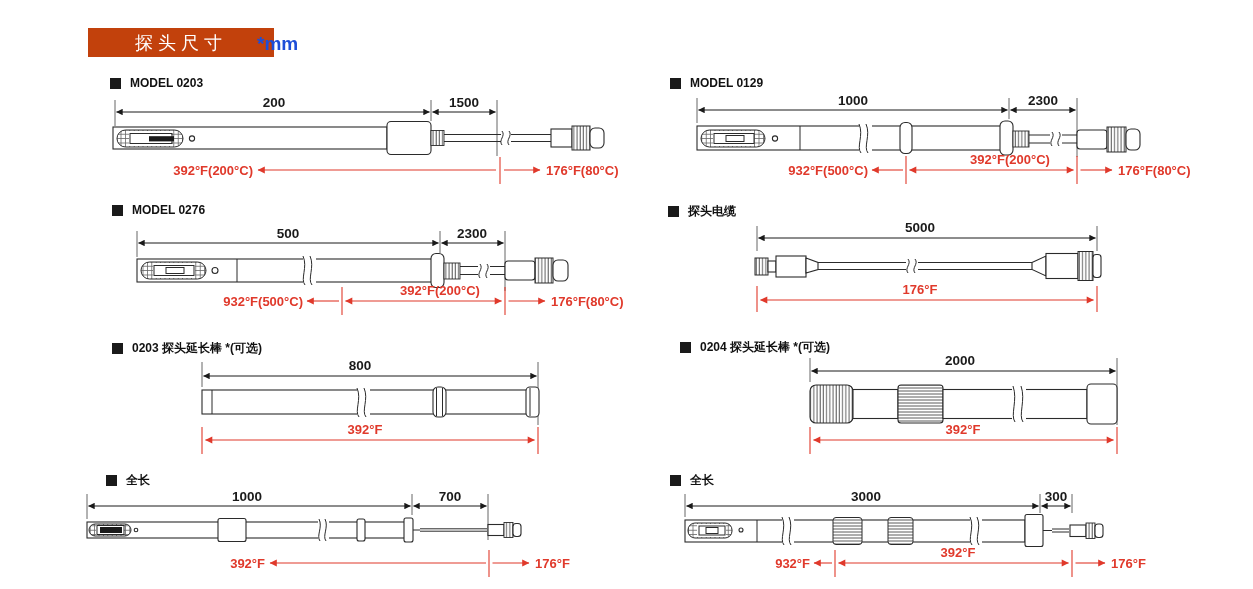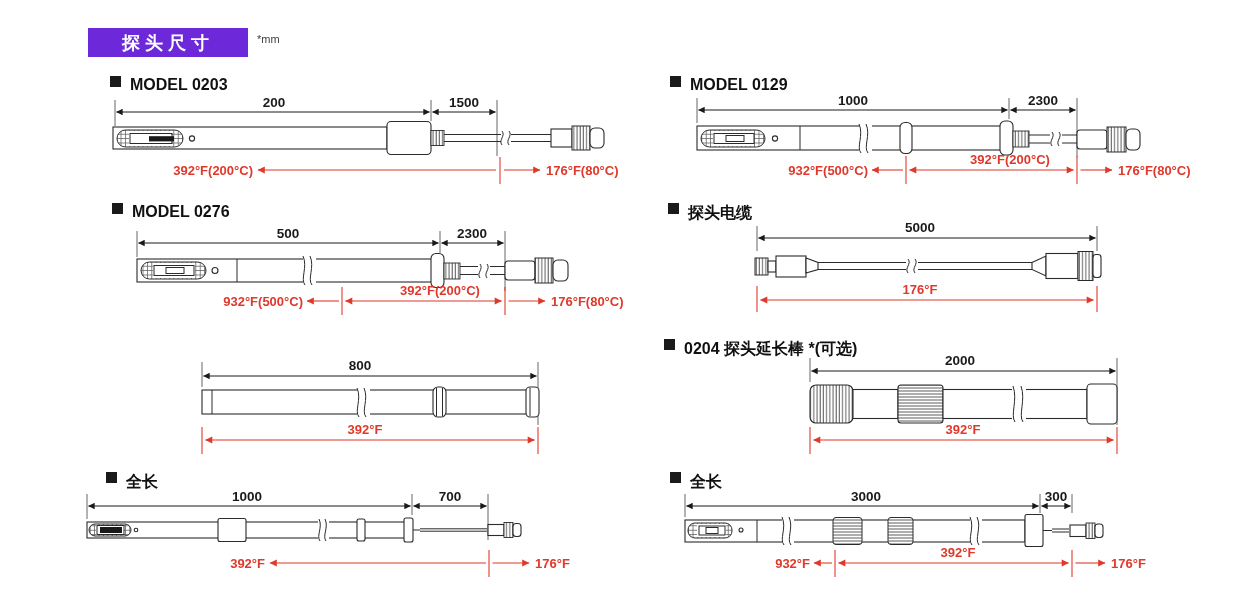--- a/index.html
+++ b/index.html
@@ -1,23 +1,23 @@
 <!DOCTYPE html>
 <html><head>
 <meta charset="utf-8">
 <style>
   html,body{margin:0;padding:0;background:#fff}
   .canvas{position:relative;width:1253px;height:589px;background:#fff;overflow:hidden;
           font-family:"Liberation Sans",sans-serif;color:#111}
-  .badge{position:absolute;left:88px;top:28px;width:160px;height:29px;background:#6d28d9;
-         color:#fff;font-weight:bold;font-size:18px;letter-spacing:5px;
+  .badge{position:absolute;left:88px;top:28px;width:186px;height:29px;background:#c2410c;
+         color:#fff;font-weight:normal;font-size:18px;letter-spacing:5px;
          display:flex;align-items:center;justify-content:center}
-  .unit{position:absolute;left:257px;top:33px;font-weight:normal;font-size:11px;color:#404040}
-  .ptitle{position:absolute;display:flex;gap:9px;font-weight:bold;
-          font-size:16px;color:#111;white-space:nowrap}
+  .unit{position:absolute;left:257px;top:33px;font-weight:bold;font-size:19px;color:#1d4ed8}
+  .ptitle{position:absolute;display:flex;align-items:center;gap:9px;font-weight:bold;
+          font-size:12px;color:#111;white-space:nowrap}
   .ptitle .sq{width:11px;height:11px;background:#1a1a1a;flex:0 0 auto}
   svg.draw{position:absolute;left:0;top:0}
   svg text{font-family:"Liberation Sans",sans-serif}
   .dimt{font-size:13.5px;font-weight:bold;fill:#1a1a1a}
   .redt{font-size:13px;font-weight:bold;fill:#E0392B}
   .oln{fill:#fff;stroke:#2b2b2b;stroke-width:1.1}
   .thin{stroke:#2b2b2b;stroke-width:1;fill:none}
   .ext{stroke:#555;stroke-width:0.9;fill:none}
   .dim{stroke:#1a1a1a;stroke-width:1;fill:none}
   .red{stroke:#E0392B;stroke-width:1.1;fill:none}
@@ -40,21 +40,25 @@
     <span>MODEL 0129</span>
     </div>
   <div class="ptitle" style="left:112px;top:203px">
     <span class="sq"></span>
     <span>MODEL 0276</span>
     </div>
   <div class="ptitle" style="left:668px;top:203px">
     <span class="sq"></span>
     <span>探头电缆</span>
     </div>
-  <div class="ptitle" style="left:664px;top:339px">
+  <div class="ptitle" style="left:112px;top:340px">
+    <span class="sq"></span>
+    <span>0203 探头延长棒 *(可选)</span>
+    </div>
+  <div class="ptitle" style="left:680px;top:339px">
     <span class="sq"></span>
     <span>0204 探头延长棒 *(可选)</span>
     </div>
   <div class="ptitle" style="left:106px;top:472px">
     <span class="sq"></span>
     <span>全长</span>
     </div>
   <div class="ptitle" style="left:670px;top:472px">
     <span class="sq"></span>
     <span>全长</span>

